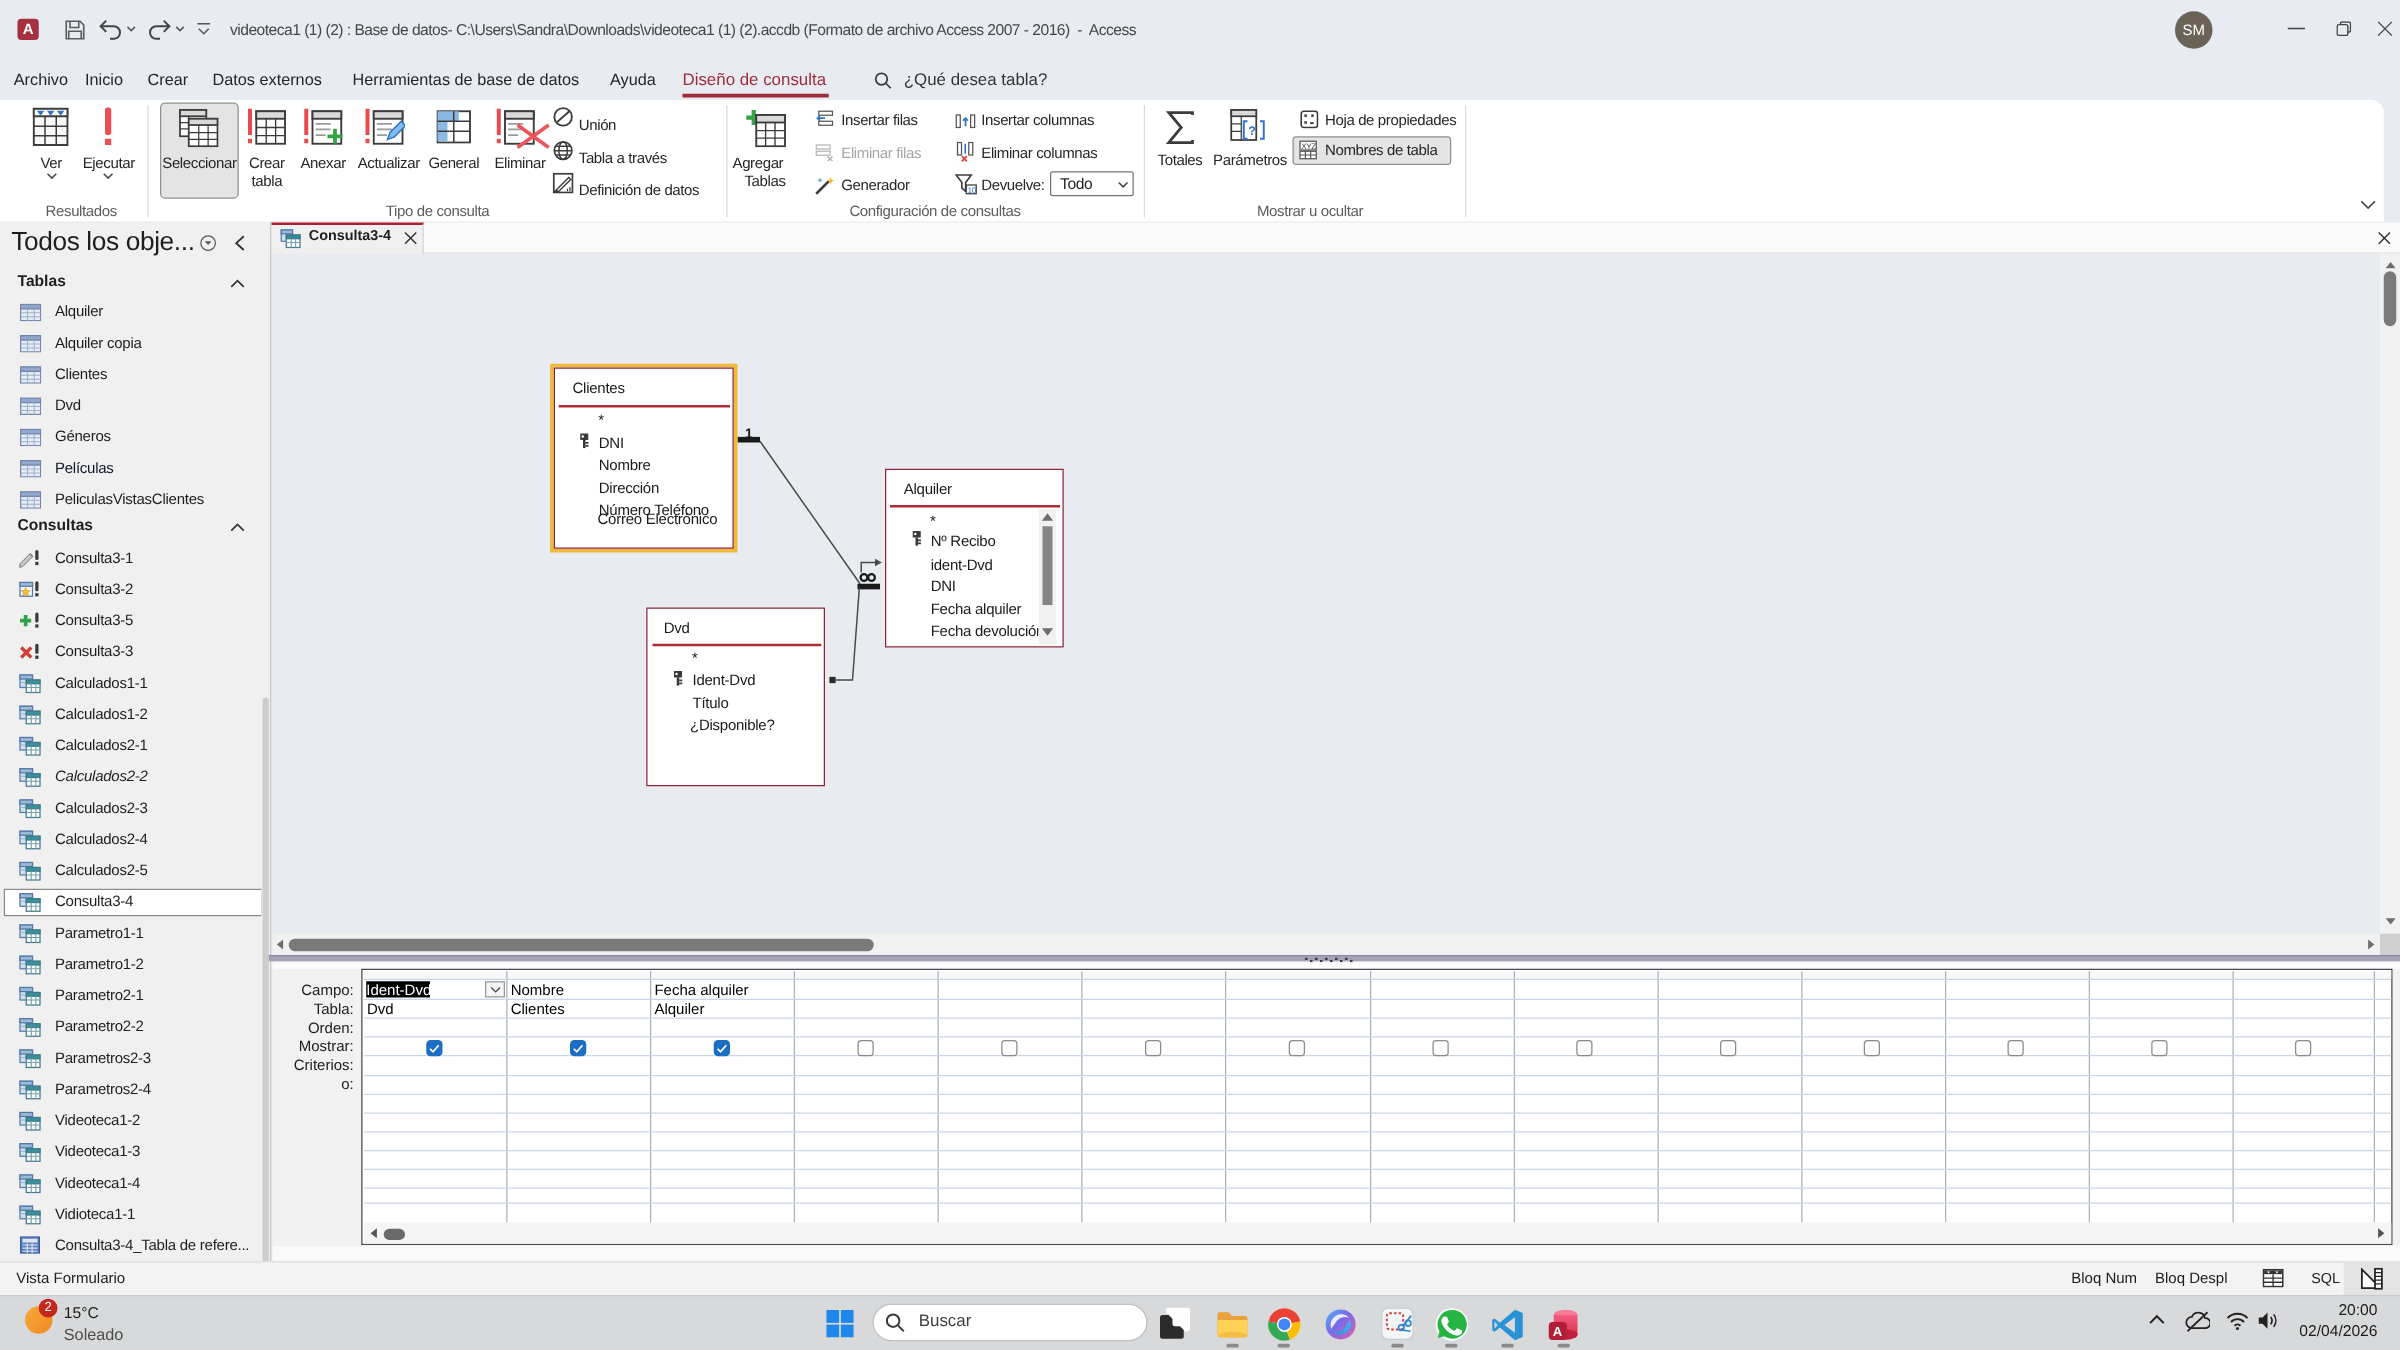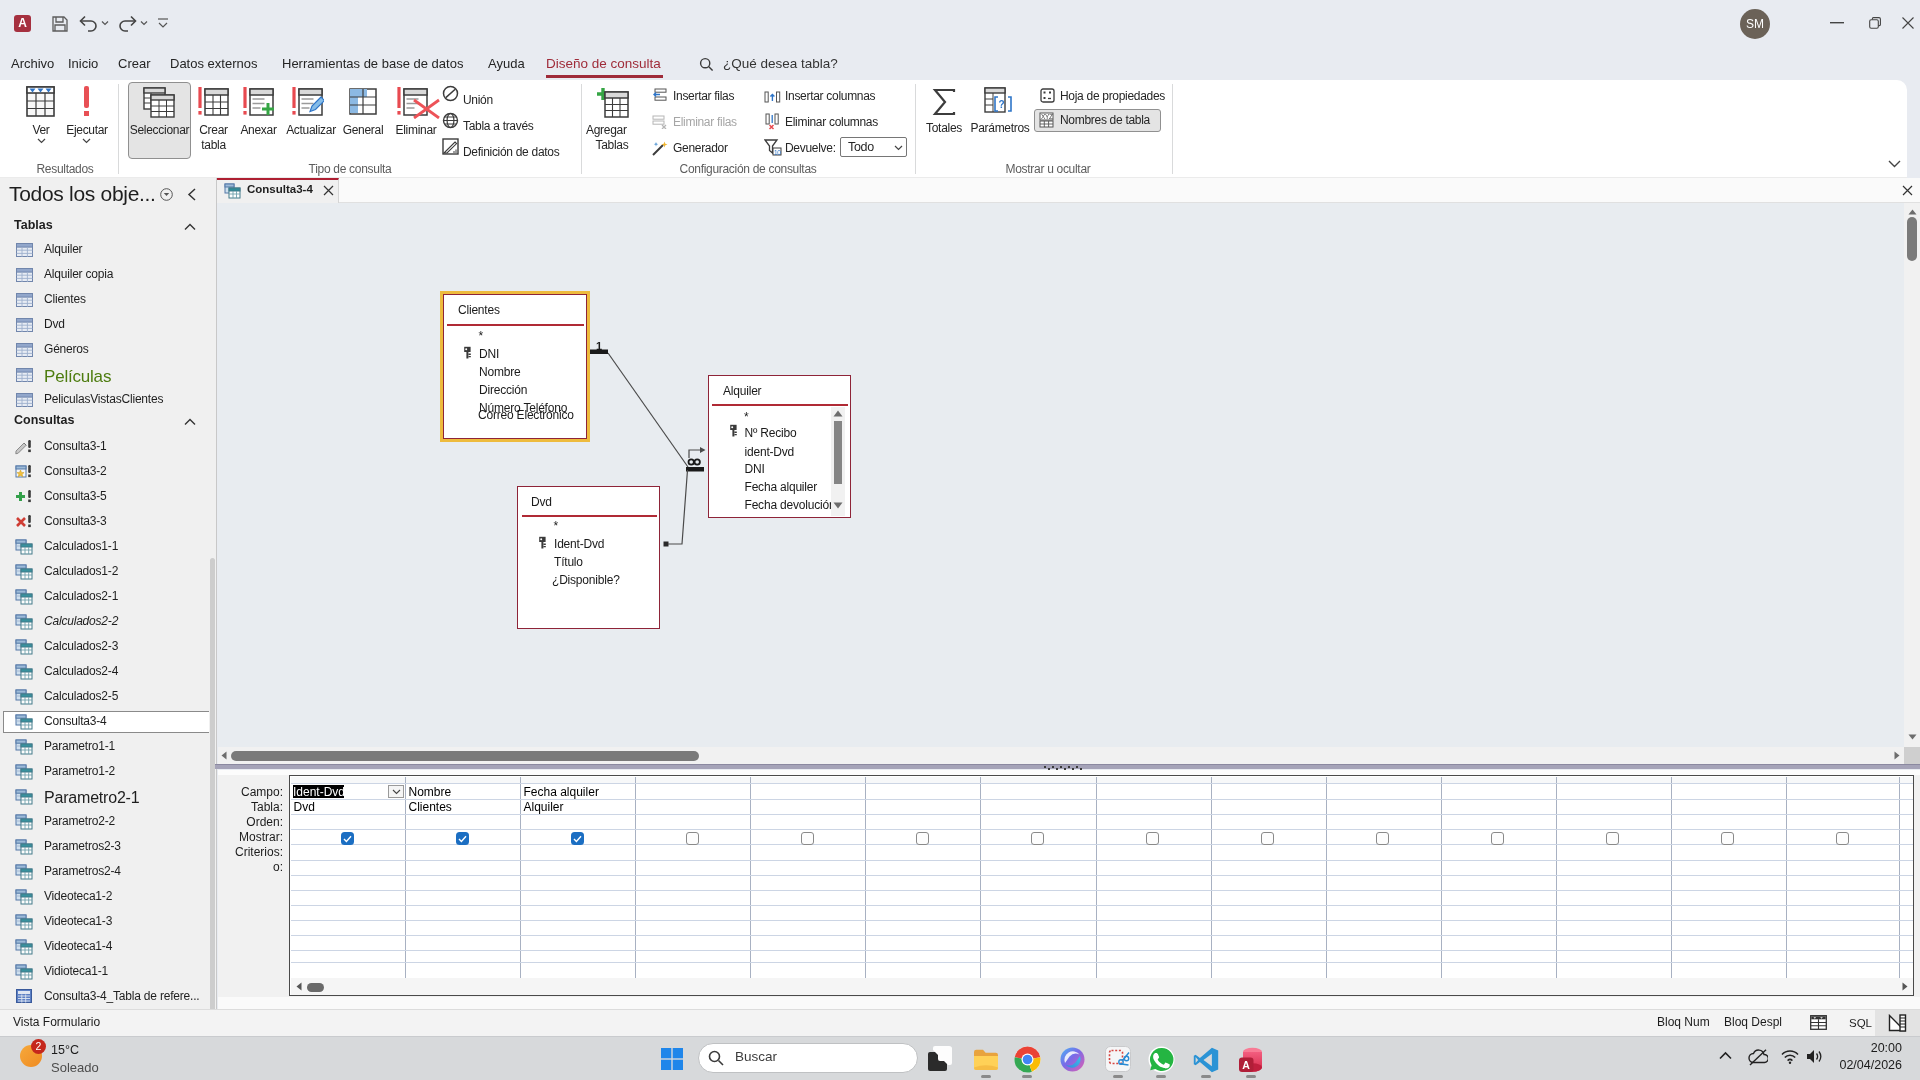--- a/index.html
+++ b/index.html
@@ -36,20 +36,21 @@
       </svg>
     <svg class="abs" style="left:140px;top:20px;" width="8" height="6" viewBox="0 0 8 6">
         <path d="M1 1.5 L4 4.5 L7 1.5" fill="none" stroke="#555" stroke-width="1.2"></path>
       </svg>
 
     <svg class="abs" style="left:157px;top:17px;" width="12" height="14" viewBox="0 0 12 14">
         <path d="M1 2 h10" stroke="#555" stroke-width="1.2"></path>
         <path d="M2 6 L6 10 L10 6" fill="none" stroke="#555" stroke-width="1.2"></path>
       </svg>
 
+    <div class="abs" style="left:184px;top:17px;font-size:12.5px;color:#474747;letter-spacing:-0.42px;">videoteca1 (1) (2) : Base de datos- C:\Users\Sandra\Downloads\videoteca1 (1) (2).accdb (Formato de archivo Access 2007 - 2016)&nbsp; -&nbsp; Access</div>
 
     <div class="abs" style="left:1740px;top:9px;width:30px;height:30px;border-radius:50%;background:#6b6258;color:#fff;font-size:12px;text-align:center;line-height:30px;">SM</div>
 
     <svg class="abs" style="left:1830px;top:22px;" width="14" height="2" viewBox="0 0 14 2">
         <rect width="14" height="1.4" fill="#444"></rect>
       </svg>
     <svg class="abs" style="left:1869px;top:17px;" width="12" height="12" viewBox="0 0 12 12">
         <rect x="0.7" y="2.7" width="8.6" height="8.6" rx="1.5" fill="none" stroke="#444" stroke-width="1.1"></rect>
         <path d="M3.4 2.6 v-1 a1 1 0 0 1 1 -1 h5.6 a1.4 1.4 0 0 1 1.4 1.4 v5.6 a1 1 0 0 1 -1 1 h-1" fill="none" stroke="#444" stroke-width="1.1"></path>
       </svg>
@@ -324,21 +325,21 @@
           <rect x="0.5" y="0.5" width="16" height="13" fill="#e7ecf4" stroke="#7186ac" stroke-width="1"></rect>
           <rect x="0.5" y="0.5" width="16" height="3.6" fill="#92a7cb" stroke="#7186ac" stroke-width="1"></rect>
           <path d="M0.5 7.2 h16 M0.5 10.4 h16 M6 4 v10 M11.4 4 v10" stroke="#9db0cd" stroke-width="0.9"></path>
         </svg>
     <div class="abs" style="left:44px;top:164px;font-size:12px;letter-spacing:-0.2px;color:#1e1e1e;white-space:nowrap;">Géneros</div>
     <svg class="abs" style="left:16px;top:190px;" width="17" height="14" viewBox="0 0 17 14">
           <rect x="0.5" y="0.5" width="16" height="13" fill="#e7ecf4" stroke="#7186ac" stroke-width="1"></rect>
           <rect x="0.5" y="0.5" width="16" height="3.6" fill="#92a7cb" stroke="#7186ac" stroke-width="1"></rect>
           <path d="M0.5 7.2 h16 M0.5 10.4 h16 M6 4 v10 M11.4 4 v10" stroke="#9db0cd" stroke-width="0.9"></path>
         </svg>
-    <div class="abs" style="left:44px;top:189px;font-size:17px;letter-spacing:-0.2px;color:#4d7c0f;white-space:nowrap;">Películas</div>
+    <div class="abs" style="left:44px;top:189px;font-size:12px;letter-spacing:-0.2px;color:#0f172a;white-space:nowrap;">Películas</div>
     <svg class="abs" style="left:16px;top:215px;" width="17" height="14" viewBox="0 0 17 14">
           <rect x="0.5" y="0.5" width="16" height="13" fill="#e7ecf4" stroke="#7186ac" stroke-width="1"></rect>
           <rect x="0.5" y="0.5" width="16" height="3.6" fill="#92a7cb" stroke="#7186ac" stroke-width="1"></rect>
           <path d="M0.5 7.2 h16 M0.5 10.4 h16 M6 4 v10 M11.4 4 v10" stroke="#9db0cd" stroke-width="0.9"></path>
         </svg>
     <div class="abs" style="left:44px;top:214px;font-size:12px;letter-spacing:-0.2px;color:#1e1e1e;white-space:nowrap;">PeliculasVistasClientes</div>
     <div class="abs" style="left:14px;top:235px;font-size:12.5px;font-weight:bold;color:#1e1e1e;">Consultas</div>
     <svg class="abs" style="left:184px;top:240px;" width="12" height="8" viewBox="0 0 12 8">
           <path d="M1 6.5 L6 1.5 L11 6.5" fill="none" stroke="#333" stroke-width="1.4"></path>
         </svg>
@@ -461,21 +462,21 @@
         </svg>
     <div class="abs" style="left:44px;top:586px;font-size:12px;letter-spacing:-0.2px;color:#1e1e1e;white-space:nowrap;">Parametro1-2</div>
     <svg class="abs" style="left:15px;top:611px;" width="18" height="16" viewBox="0 0 18 16">
           <rect x="1" y="1" width="10" height="10" fill="#cfe0ee" stroke="#5579a7" stroke-width="1"></rect>
           <rect x="1" y="1" width="10" height="3.2" fill="#9dbbd8" stroke="#5579a7" stroke-width="1"></rect>
           <path d="M1 7 h10" stroke="#9db0cd" stroke-width="0.8"></path>
           <rect x="6" y="5" width="11" height="10" fill="#fdfdfd" stroke="#437a8a" stroke-width="1"></rect>
           <rect x="6" y="5" width="11" height="3" fill="#37929e" stroke="#437a8a" stroke-width="1"></rect>
           <path d="M6 11 h11 M10 8 v7 M13.7 8 v7" stroke="#6fa0ac" stroke-width="0.9"></path>
         </svg>
-    <div class="abs" style="left:44px;top:611px;font-size:16px;letter-spacing:-0.2px;color:#1e1e1e;white-space:nowrap;">Parametro2-1</div>
+    <div class="abs" style="left:44px;top:611px;font-size:12px;letter-spacing:-0.2px;color:#1e1e1e;white-space:nowrap;">Parametro2-1</div>
     <svg class="abs" style="left:15px;top:636px;" width="18" height="16" viewBox="0 0 18 16">
           <rect x="1" y="1" width="10" height="10" fill="#cfe0ee" stroke="#5579a7" stroke-width="1"></rect>
           <rect x="1" y="1" width="10" height="3.2" fill="#9dbbd8" stroke="#5579a7" stroke-width="1"></rect>
           <path d="M1 7 h10" stroke="#9db0cd" stroke-width="0.8"></path>
           <rect x="6" y="5" width="11" height="10" fill="#fdfdfd" stroke="#437a8a" stroke-width="1"></rect>
           <rect x="6" y="5" width="11" height="3" fill="#37929e" stroke="#437a8a" stroke-width="1"></rect>
           <path d="M6 11 h11 M10 8 v7 M13.7 8 v7" stroke="#6fa0ac" stroke-width="0.9"></path>
         </svg>
     <div class="abs" style="left:44px;top:636px;font-size:12px;letter-spacing:-0.2px;color:#1e1e1e;white-space:nowrap;">Parametro2-2</div>
     <svg class="abs" style="left:15px;top:661px;" width="18" height="16" viewBox="0 0 18 16">

